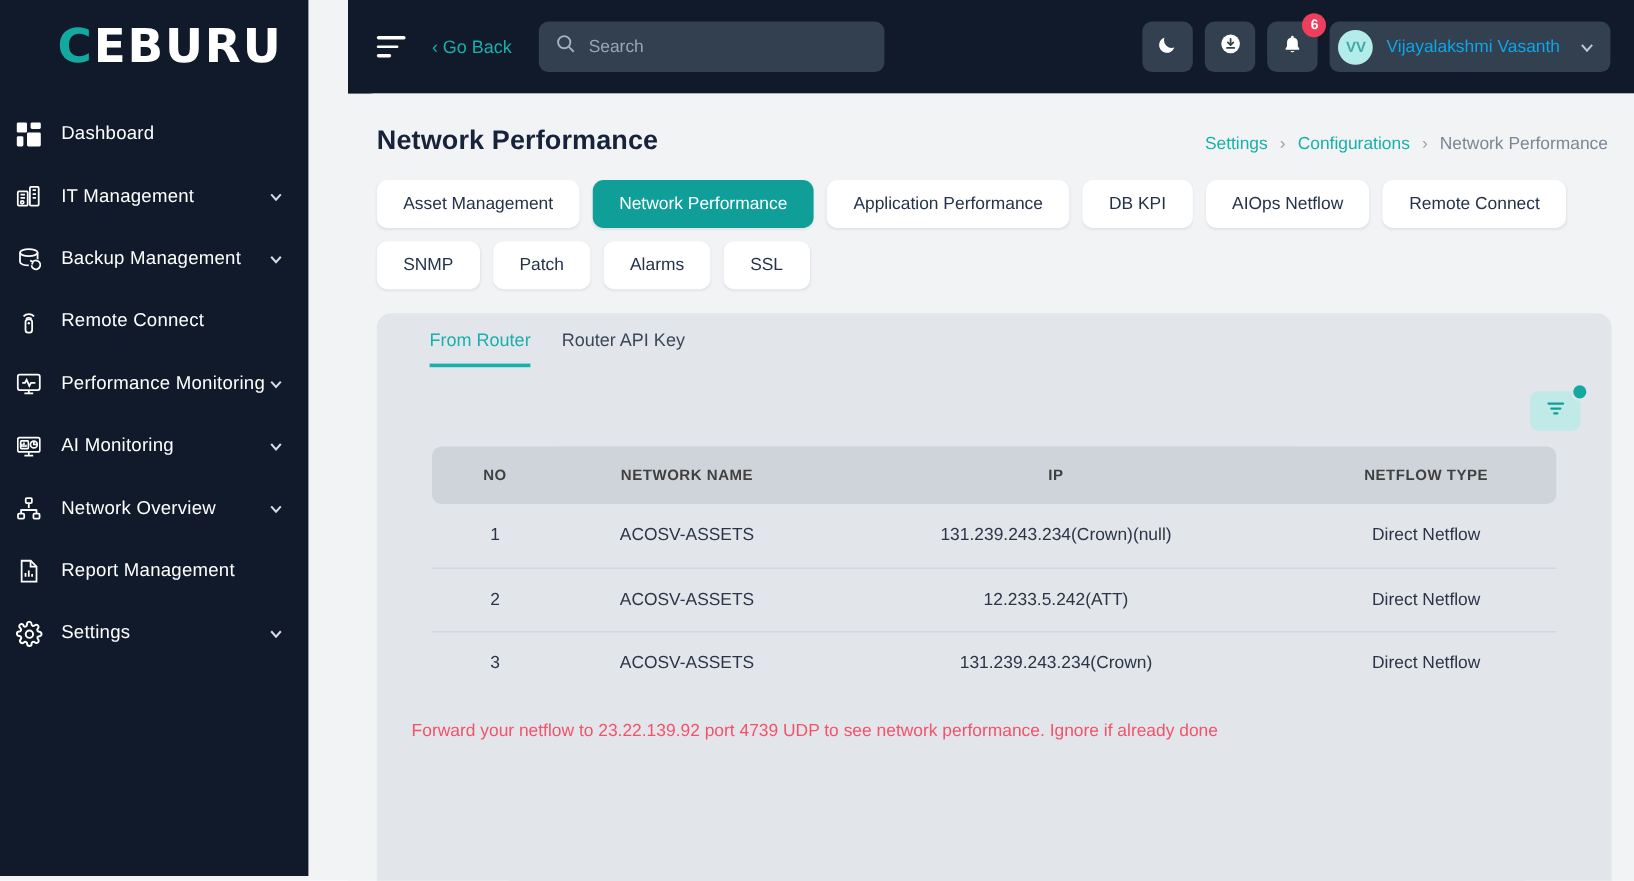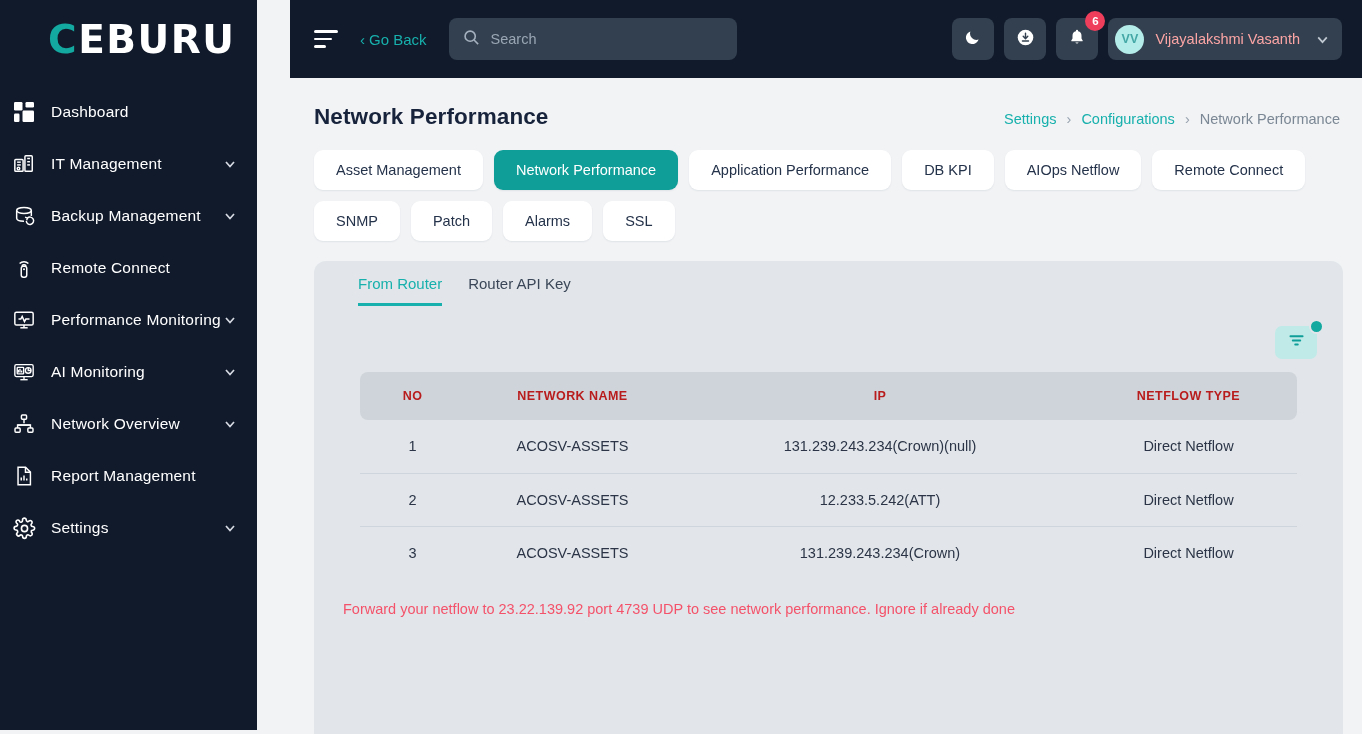--- a/index.html
+++ b/index.html
@@ -91,21 +91,21 @@
   .user-chip {
     height: 42px; background: #33404f; border-radius: 8px;
     display: flex; align-items: center; gap: 11px;
     padding: 0 12px 0 7px; cursor: pointer;
   }
   .avatar {
     width: 29px; height: 29px; border-radius: 50%; background: #b4ece9;
     color: #44a8a6; font-size: 12.5px; font-weight: 600;
     display: flex; align-items: center; justify-content: center;
   }
-  .user-name { color: #fca5a5; font-size: 14.5px; white-space: nowrap; }
+  .user-name { color: #0ea5e9; font-size: 14.5px; white-space: nowrap; }
   .user-caret { color: #c0c8d2; display:flex; margin-left:4px; }
 
   
   .main {
     position: absolute; left: 290px; top: 78px;
     width: 1072px; height: 656px;
     background: #f1f3f5; border-top-left-radius: 22px;
     padding: 26px 20px 0 24px;
   }
   .page-head {
@@ -154,21 +154,21 @@
     position: absolute; top: -7px; right: -7px;
     width: 15px; height: 15px; border-radius: 50%;
     background: #13a8a0; border: 2px solid #e2e6ea;
   }
 
   table.netflow {
     width: 937px; margin: 13px auto 0 auto; border-collapse: collapse;
     table-layout: fixed;
   }
   table.netflow thead th {
-    background: #ced4da; color: #b91c1c; font-size: 12.5px;
+    background: #ced4da; color: #404040; font-size: 12.5px;
     font-weight: 600; letter-spacing: .45px; height: 48px; text-align: center;
   }
   table.netflow thead th:first-child { border-top-left-radius: 8px; border-bottom-left-radius: 8px; }
   table.netflow thead th:last-child { border-top-right-radius: 8px; border-bottom-right-radius: 8px; }
   table.netflow tbody td {
     height: 53px; text-align: center; font-size: 14.5px; color: #2b3547;
     border-bottom: 1px solid #cfd5dc;
   }
   table.netflow tbody tr:last-child td { border-bottom: none; }
   .col-no { width: 105px; }

